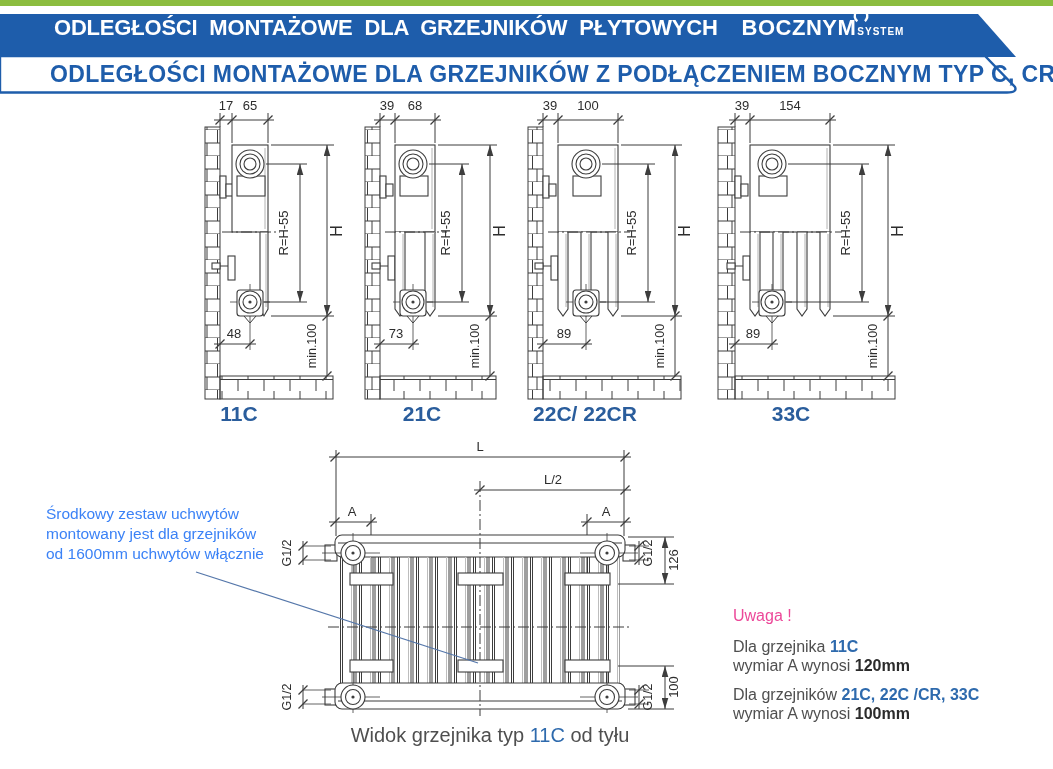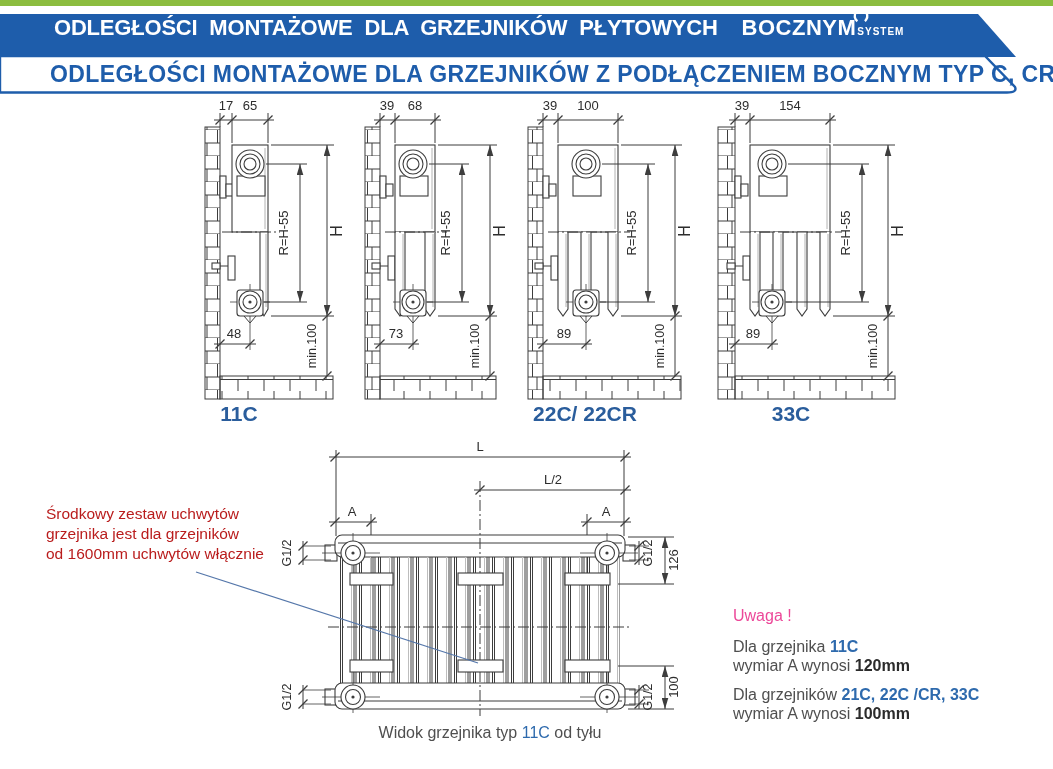--- a/index.html
+++ b/index.html
@@ -22,27 +22,27 @@
   .hdr-title{position:absolute;left:54px;top:14px;height:28px;display:flex;align-items:center;
              color:#fff;font-size:22px;font-weight:700;letter-spacing:-0.2px;word-spacing:6px;white-space:nowrap;}
   .brand{position:relative;margin-left:24px;font-size:22px;font-weight:800;letter-spacing:0.5px;word-spacing:0;}
   .brand-sub{font-size:10px;font-weight:700;letter-spacing:1px;margin-left:1px;text-align:center;}
   .hdr-sub{position:absolute;left:50px;top:57px;height:35px;line-height:35px;color:#1e5dab;
            font-size:23px;font-weight:600;letter-spacing:0.4px;white-space:nowrap;}
   
   .type-label{position:absolute;top:402px;width:160px;margin-left:-80px;text-align:center;
               color:#2a5d9c;font-size:21px;font-weight:700;}
   
-  .note-left{position:absolute;left:46px;top:504px;font-size:15.5px;line-height:20px;color:#b91c1c;}
+  .note-left{position:absolute;left:46px;top:504px;font-size:15.5px;line-height:20px;color:#3b82f6;}
   .note-right{position:absolute;left:733px;top:606px;font-size:16px;line-height:19px;color:#4f4f4f;width:300px;}
   .note-right .nr-title{margin-bottom:12px;color:#ec4899;}
   .note-right .nr-item{margin-bottom:10px;}
   .ref-blue{color:#2e6aad;font-weight:600;}
   .val-dark{color:#2b2b2b;font-weight:600;}
-  .caption{position:absolute;left:340px;top:724px;width:300px;text-align:center;font-size:16px;color:#4f4f4f;}
+  .caption{position:absolute;left:340px;top:724px;width:300px;text-align:center;font-size:20px;color:#4f4f4f;}
 </style>
 </head>
 <body>
 
 <div class="page">
 
 <svg class="draw" width="1053" height="769" viewBox="0 0 1053 769">
   <defs>
     <marker id="arr" viewBox="0 0 10 6" refX="10" refY="3" markerWidth="11" markerHeight="7" orient="auto-start-reverse">
       <path d="M0,0 L10,3 L0,6 Z" fill="#3d3d3d"></path>
@@ -402,26 +402,27 @@
   <span class="brand">
     <span>BOCZNYM</span><span class="brand-sub">SYSTEM</span>
     <svg width="18" height="18" style="position:absolute;top:-8px;right:34px;">
       <circle cx="9" cy="9" r="6.3" fill="none" stroke="#fff" stroke-width="2.4" stroke-dasharray="31 9" transform="rotate(125 9 9)"></circle>
     </svg>
   </span>
 </div>
 <div class="hdr-sub">ODLEGŁOŚCI MONTAŻOWE DLA GRZEJNIKÓW Z PODŁĄCZENIEM BOCZNYM TYP C, CR</div>
 
 <div class="type-label" style="left:239px">11C</div>
+<div class="type-label" style="left:422px">21C</div>
 <div class="type-label" style="left:585px">22C/ 22CR</div>
 <div class="type-label" style="left:791px">33C</div>
 
 <div class="note-left">
   <div>Środkowy zestaw uchwytów</div>
-  <div>grzejnika jest dla grzejników</div>
+  <div>montowany jest dla grzejników</div>
   <div>od 1600mm uchwytów włącznie</div>
 </div>
 
 <div class="note-right">
   <div class="nr-title">Uwaga !</div>
   <div class="nr-item">
     <span>Dla grzejnika </span><span class="ref-blue">11C</span><br>
     <span>wymiar A wynosi </span><span class="val-dark">120mm</span>
   </div>
   <div class="nr-item">

